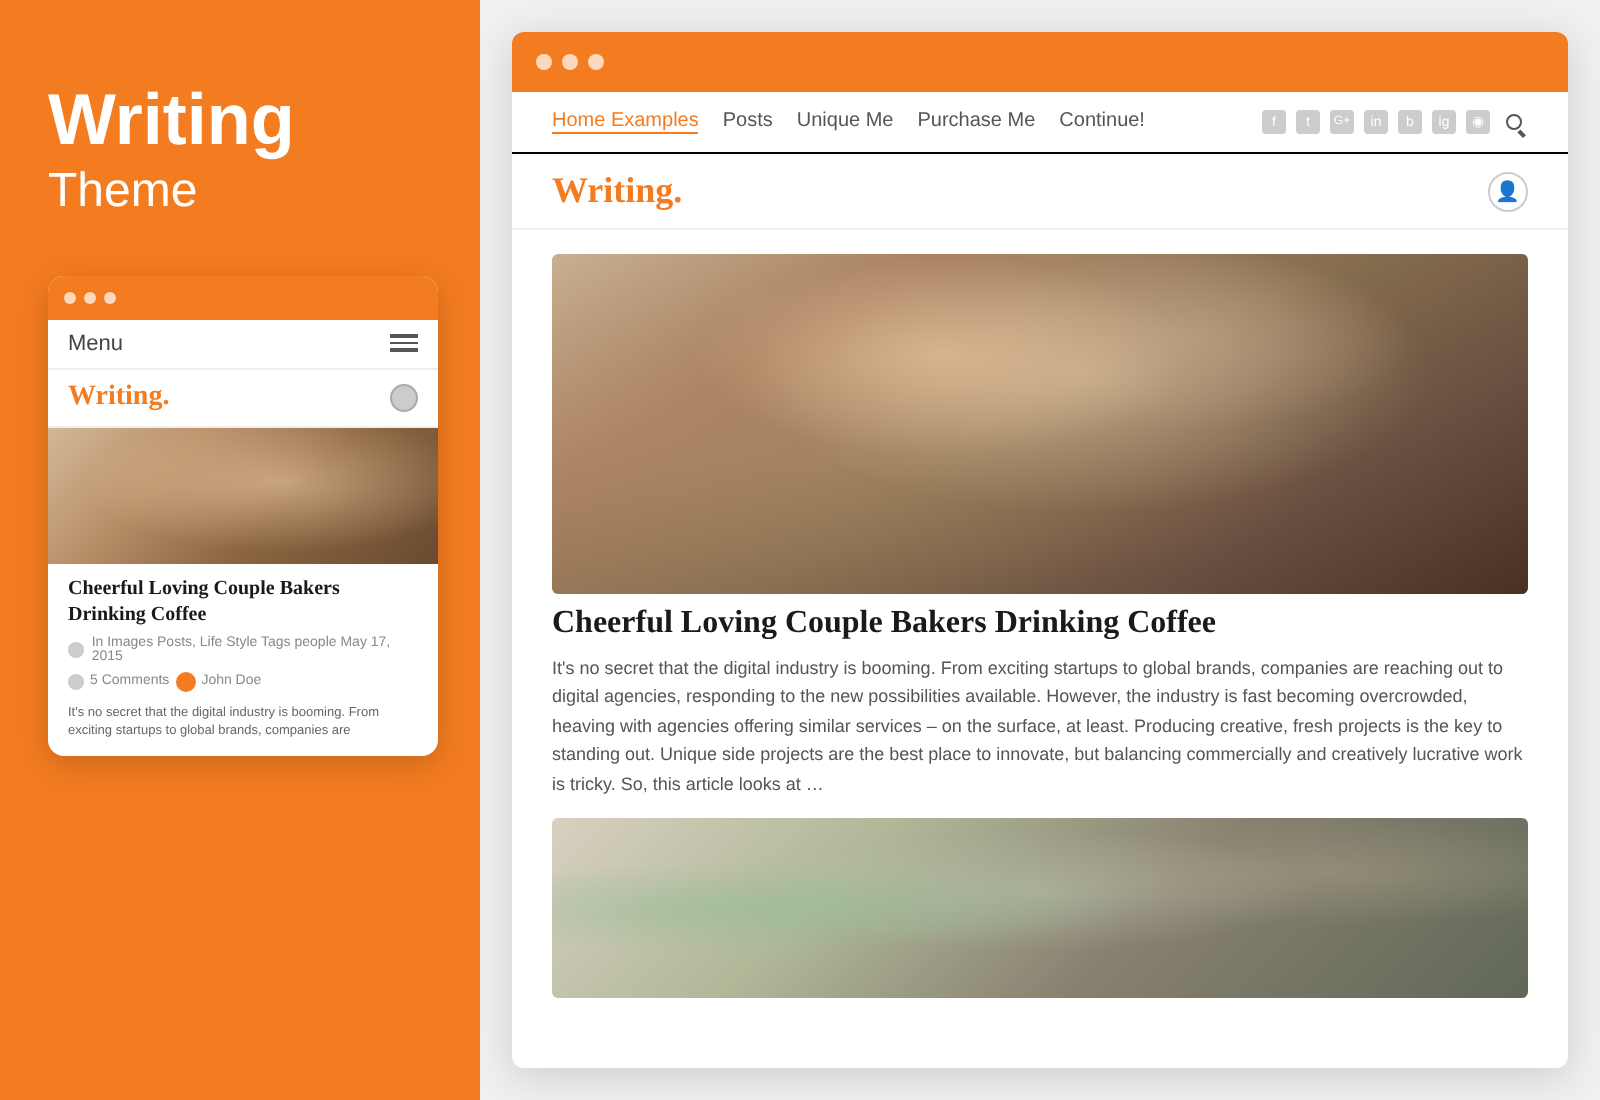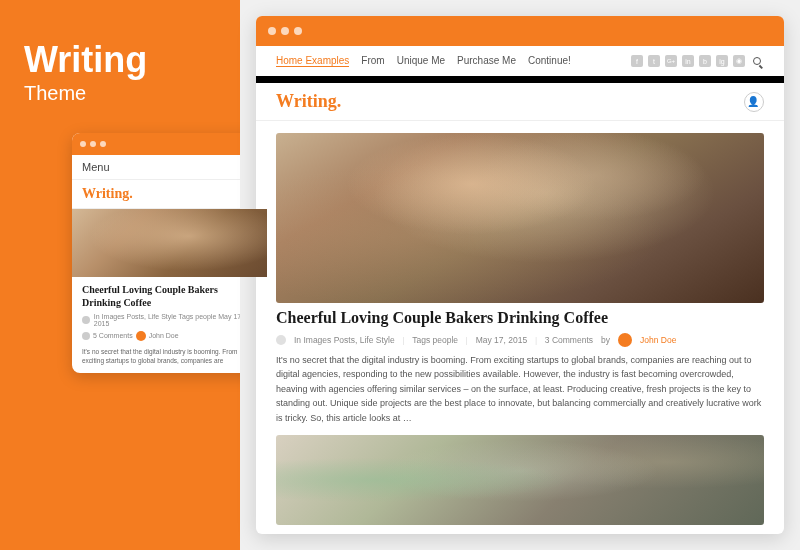--- a/index.html
+++ b/index.html
@@ -24,41 +24,40 @@
     }
     .theme-title {
       font-family: Arial, Helvetica, sans-serif;
       font-size: 36px;
       font-weight: 900;
       color: #fff;
       line-height: 1.1;
     }
     .theme-subtitle {
       font-family: Arial, Helvetica, sans-serif;
-      font-size: 20px;
+      font-size: 24px;
       font-weight: 400;
       color: #fff;
       margin-top: 2px;
     }
     .theme-by {
       font-family: Arial, Helvetica, sans-serif;
       font-size: 13px;
       color: rgba(255,255,255,0.85);
       margin-top: 8px;
     }
 
     
     .mobile-preview {
       margin-top: 28px;
       background: #fff;
       border-radius: 8px;
       overflow: hidden;
       box-shadow: 0 4px 16px rgba(0,0,0,0.18);
       width: 195px;
-      margin-left: 48px;
     }
     .mobile-top-bar {
       background: #f47c20;
       height: 22px;
       display: flex;
       align-items: center;
       padding-left: 8px;
       gap: 4px;
     }
     .mobile-dot {
@@ -214,21 +213,21 @@
       display: flex;
       flex-direction: column;
     }
 
     
     .desktop-nav {
       display: flex;
       justify-content: space-between;
       align-items: center;
       padding: 8px 20px;
-      border-bottom: 7px solid #000000;
+      border-bottom: 1px solid #000000;
       flex-shrink: 0;
     }
     .desktop-nav-links {
       display: flex;
       gap: 12px;
     }
     .nav-link {
       font-family: Arial, sans-serif;
       font-size: 10px;
       color: #555;
@@ -493,21 +492,21 @@
       <div class="desktop-dot"></div>
       <div class="desktop-dot"></div>
       <div class="desktop-dot"></div>
     </div>
 
     <div class="desktop-content">
 
       <div class="desktop-nav">
         <div class="desktop-nav-links">
           <a class="nav-link active">Home Examples</a>
-          <a class="nav-link">From</a>
+          <a class="nav-link">Posts</a>
           <a class="nav-link">Unique Me</a>
           <a class="nav-link">Purchase Me</a>
           <a class="nav-link">Continue!</a>
         </div>
         <div class="desktop-nav-social">
           <div class="social-icon">f</div>
           <div class="social-icon">t</div>
           <div class="social-icon" style="font-size:6px">G+</div>
           <div class="social-icon">in</div>
           <div class="social-icon">b</div>
@@ -529,33 +528,20 @@
       <div class="desktop-main">
 
         <div class="article-card">
           <div class="article-hero">
             <div class="article-hero-img"></div>
             <div class="couple-overlay"></div>
           </div>
 
           <div class="article-title">Cheerful Loving Couple Bakers Drinking Coffee</div>
 
-          <div class="article-meta-row">
-            <div class="meta-icon-small"></div>
-            <span class="meta-text">In Images Posts, Life Style</span>
-            <span class="meta-separator">|</span>
-            <span class="meta-text">Tags people</span>
-            <span class="meta-separator">|</span>
-            <span class="meta-text">May 17, 2015</span>
-            <span class="meta-separator">|</span>
-            <span class="meta-text">3 Comments</span>
-            <span class="meta-text">by</span>
-            <div class="author-avatar"></div>
-            <span class="author-name">John Doe</span>
-          </div>
 
           <div class="article-body">It's no secret that the digital industry is booming. From exciting startups to global brands, companies are reaching out to digital agencies, responding to the new possibilities available. However, the industry is fast becoming overcrowded, heaving with agencies offering similar services – on the surface, at least. Producing creative, fresh projects is the key to standing out. Unique side projects are the best place to innovate, but balancing commercially and creatively lucrative work is tricky. So, this article looks at …</div>
 
         </div>
 
         <div class="article-card-2">
           <div class="article-hero-2">
             <div class="article-hero-2-img"></div>
           </div>
         </div>

